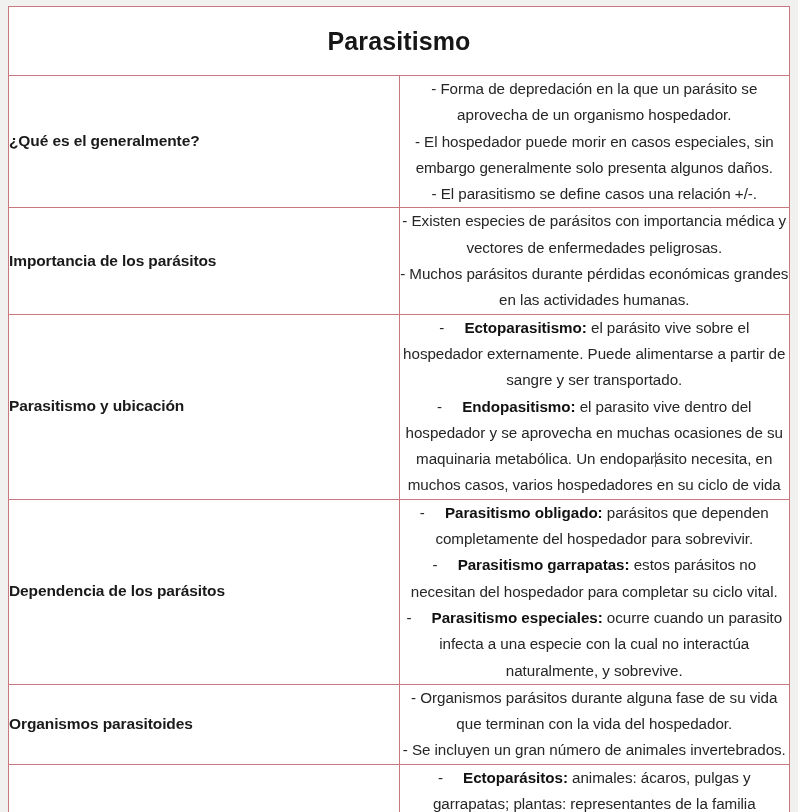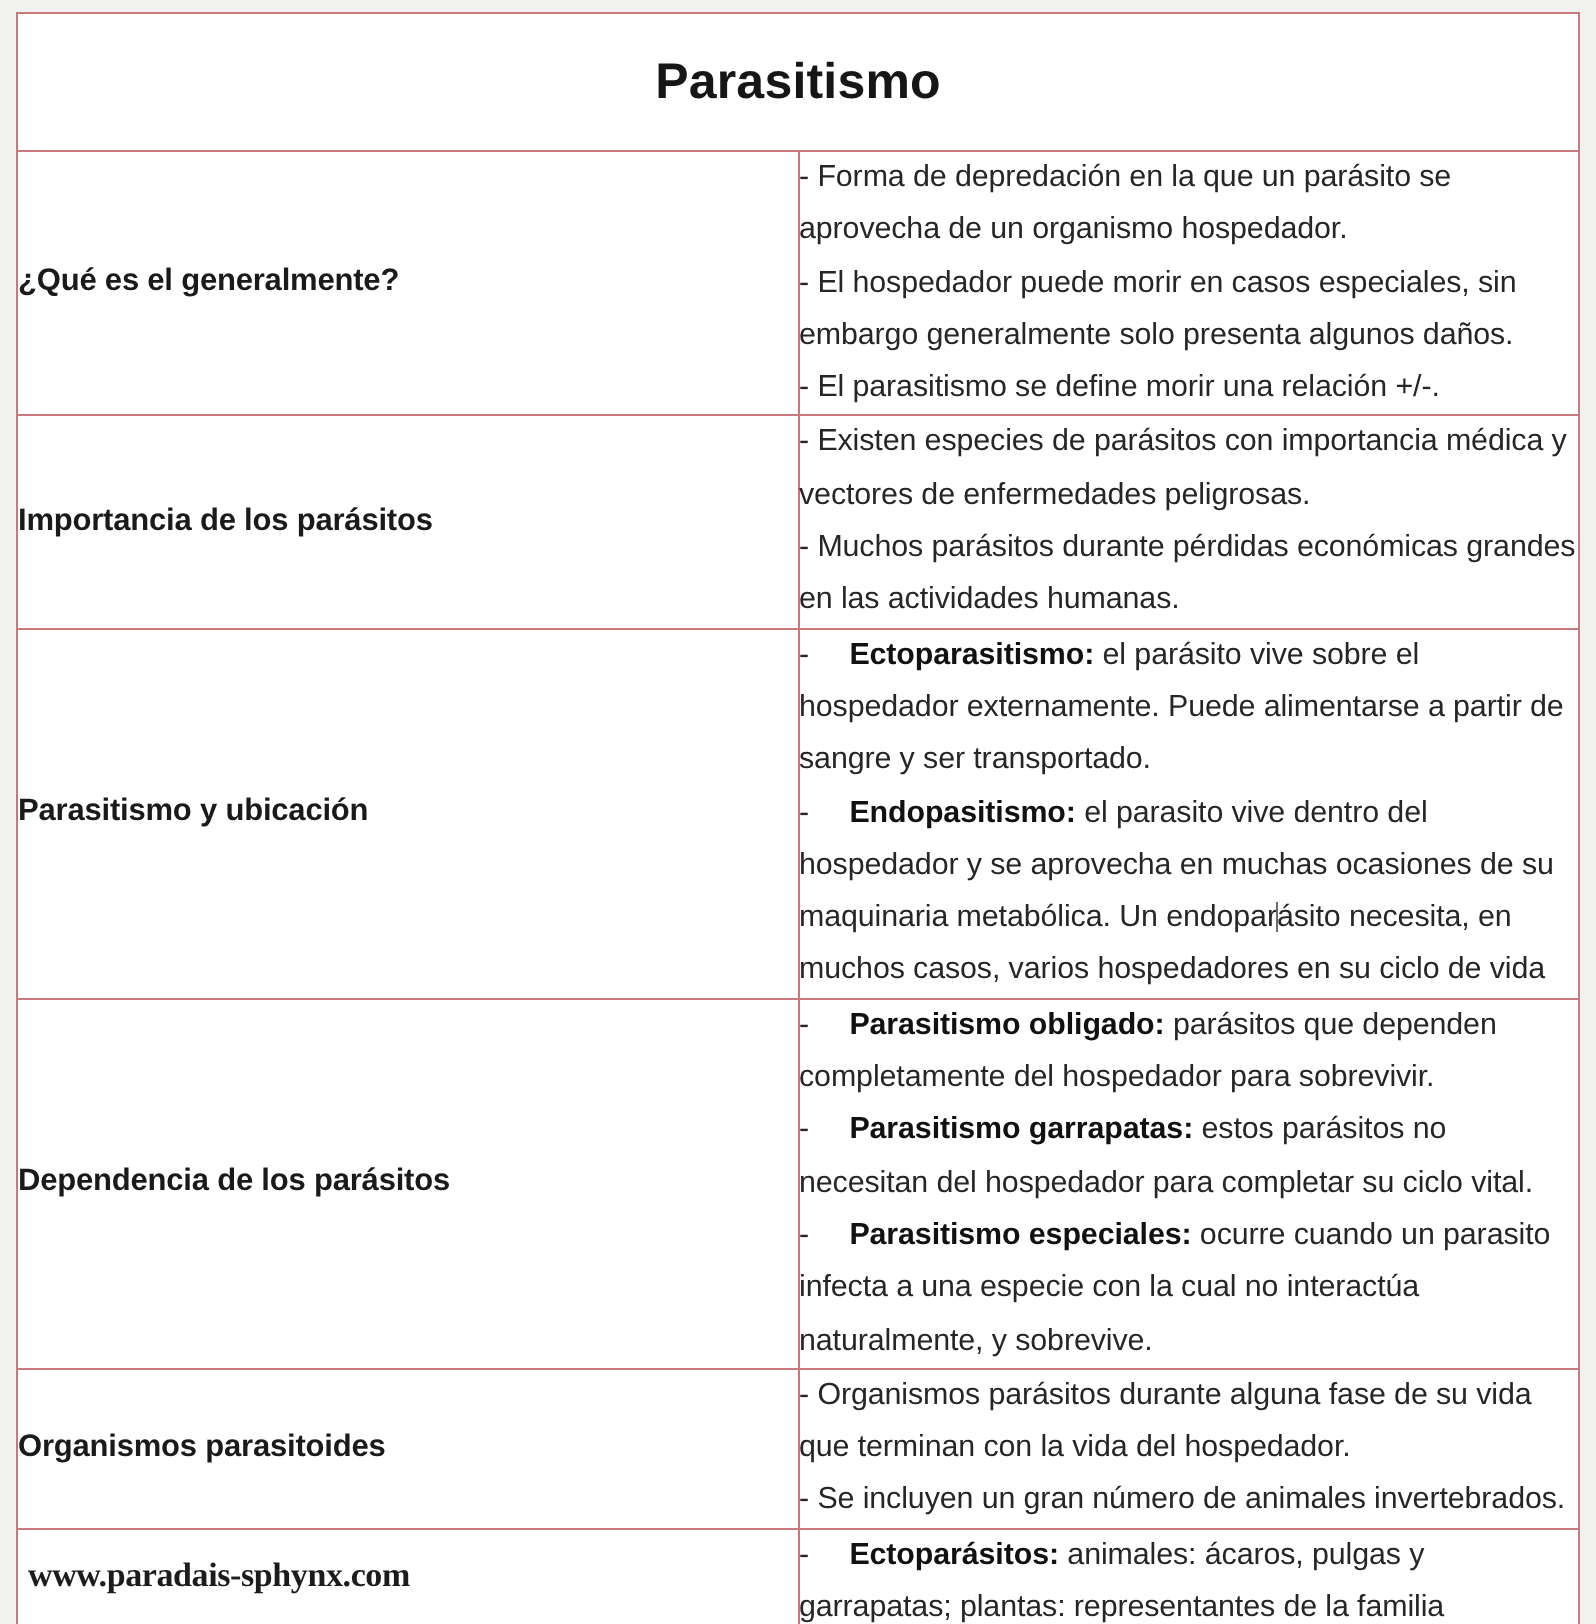--- a/index.html
+++ b/index.html
@@ -65,20 +65,21 @@
     font-size: 15.5px;
     font-weight: bold;
     color: #1a1a1a;
     line-height: 1.6;
     letter-spacing: -0.1px;
   }
 
   .content-cell {
     padding: 7px 8px 7px 10px;
     vertical-align: middle;
+    text-align: center;
   }
   .content-line {
     font-size: 15.2px;
     color: #262626;
     line-height: 1.73;
     letter-spacing: -0.05px;
     white-space: normal;
   }
   .content-line b {
     font-weight: bold;
@@ -122,21 +123,21 @@
       </tr>
     </tbody>
     <tbody id="rows-body">
         <tr>
           <td class="label-cell">
             <div class="label-text">¿Qué es el generalmente?</div>
           </td>
           <td class="content-cell">
             <div class="content-line"><span>- </span><span>Forma de depredación en la que un parásito se aprovecha de un organismo hospedador.</span></div>
             <div class="content-line"><span>- </span><span>El hospedador puede morir en casos especiales, sin embargo generalmente solo presenta algunos daños.</span></div>
-            <div class="content-line"><span>- </span><span>El parasitismo se define morir una relación +/-.</span></div>
+            <div class="content-line"><span>- </span><span>El parasitismo se define casos una relación +/-.</span></div>
           </td>
         </tr>
         <tr>
           <td class="label-cell">
             <div class="label-text">Importancia de los parásitos</div>
           </td>
           <td class="content-cell">
             <div class="content-line"><span>- </span><span>Existen especies de parásitos con importancia médica y vectores de enfermedades peligrosas.</span></div>
             <div class="content-line"><span>- </span><span>Muchos parásitos durante pérdidas económicas grandes en las actividades humanas.</span></div>
           </td>
@@ -171,15 +172,14 @@
         </tr>
         <tr>
           <td class="label-cell"></td>
           <td class="content-cell">
             <div class="content-line"><span>- </span><b>Ectoparásitos:</b><span> animales: ácaros, pulgas y garrapatas; plantas: representantes de la familia Loranthaceae</span></div>
           </td>
         </tr>
       </tbody>
   </table>
 
-  <div class="footer">www.paradais-sphynx.com</div>
 
 </div>
 
 </body></html>

